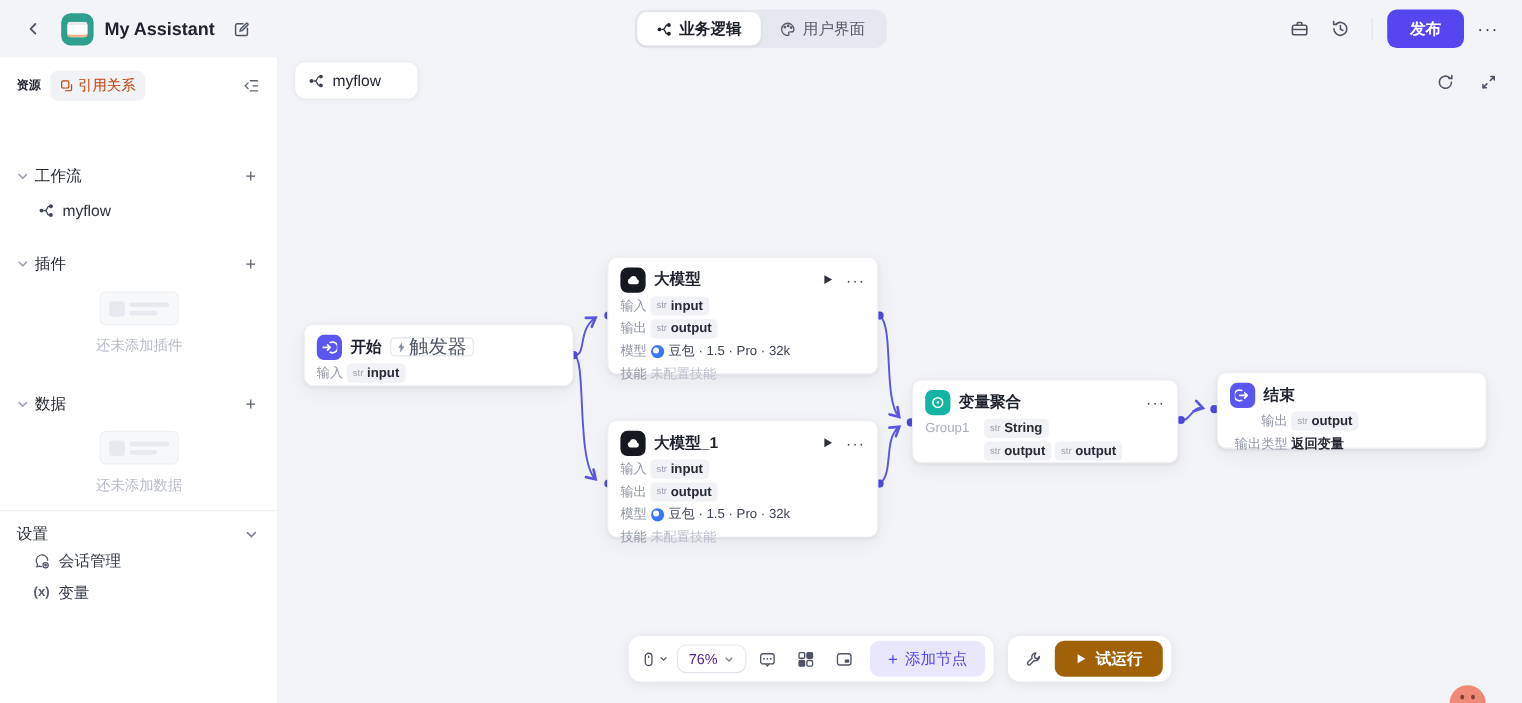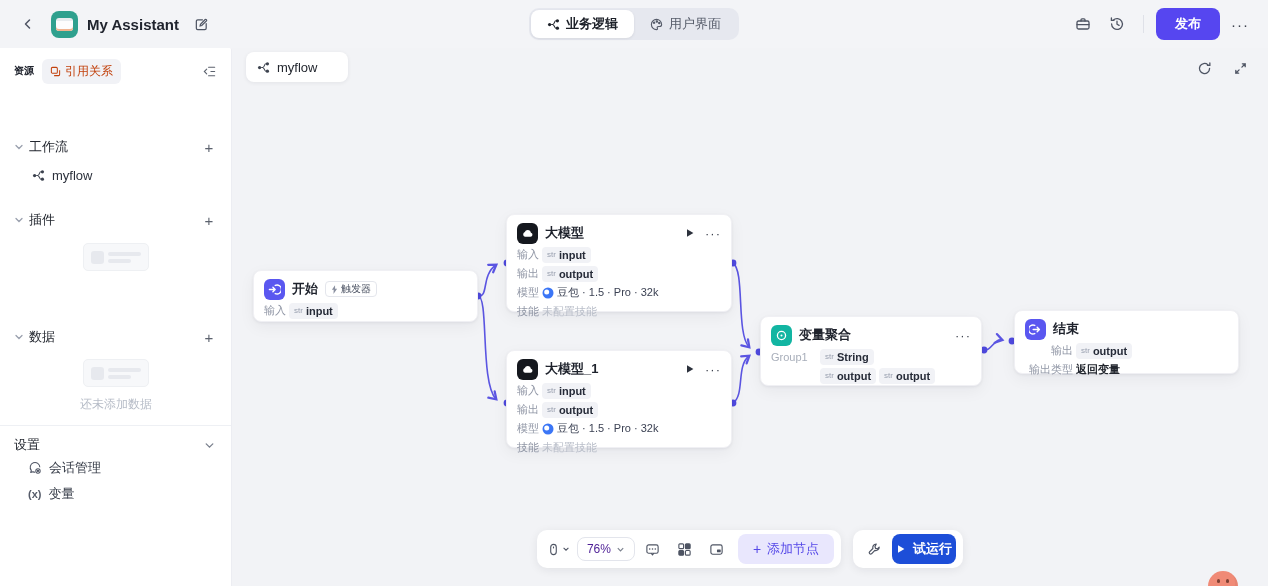--- a/index.html
+++ b/index.html
@@ -55,36 +55,36 @@
   .ic-purple { background:#5a57f0; }
   .ic-black { background:#15181e; }
   .ic-teal { background:#12b5a2; }
   .node-title { font-size:13px; font-weight:bold; color:#1e222c; }
   .node-head-right { margin-left:auto; display:flex; align-items:center; gap:10px; color:#2c313c; }
   .node-more { font-size:13px; letter-spacing:1px; color:#3c414d; cursor:pointer; }
   .node-row { display:flex; align-items:center; gap:3px; height:17px; font-size:11px; margin-top:2px; }
   .row-label { color:#9096a5; flex:none; }
   .chip { background:#f1f2f6; border-radius:4px; padding:0 5px; height:16px; display:inline-flex; align-items:center; gap:3px; font-size:11px; color:#262b38; font-weight:bold; }
   .chip-type { font-size:8px; color:#9aa1b0; font-weight:normal; }
-  .trigger-badge { display:inline-flex; align-items:center; gap:3px; border:1px solid #e4e6ec; border-radius:4px; padding:4px 5px; height:16px; font-size:10px; color:#4e5565; }
+  .trigger-badge { display:inline-flex; align-items:center; gap:3px; border:1px solid #e4e6ec; border-radius:4px; padding:4px 5px; height:16px; font-size:16px; color:#4e5565; }
   .model-text { color:#3c4254; }
   .muted { color:#b9bec9; }
   .end-label { width:48px; text-align:right; }
   .agg-label { width:46px; color:#a8aeba; }
   .dark-val { color:#23272f; font-weight:bold; }
 
   
   .bottom-bar { position:absolute; left:0; right:0; bottom:18px; display:flex; justify-content:center; gap:12px; }
   .pill { background:#fff; border-radius:10px; box-shadow:0 2px 10px rgba(25,28,40,.08); display:flex; align-items:center; gap:4px; padding:5px 7px; height:38px; }
   .tool { display:flex; align-items:center; justify-content:center; width:28px; height:26px; border-radius:6px; color:#4e5463; cursor:pointer; }
   .tool-combo { display:flex; align-items:center; gap:2px; padding:0 3px; cursor:pointer; color:#4e5463; }
   .zoom-box { display:flex; align-items:center; gap:5px; border:1px solid #e3e5ec; border-radius:8px; padding:4px 9px; font-size:12px; color:#4c1d95; cursor:pointer; }
   .add-node-btn { display:flex; align-items:center; gap:6px; background:#e9e7fd; color:#5548e8; font-size:13px; border:none; border-radius:8px; padding:6px 15px; cursor:pointer; margin-left:3px; }
   .add-plus { font-size:14px; }
-  .run-btn { display:flex; align-items:center; gap:7px; background:#1d4ed8; color:#fff; font-size:13px; font-weight:bold; border:none; border-radius:8px; padding:6px 4px; cursor:pointer; }
+  .run-btn { display:flex; align-items:center; gap:7px; background:#a16207; color:#fff; font-size:13px; font-weight:bold; border:none; border-radius:8px; padding:6px 17px; cursor:pointer; }
   .mascot { position:absolute; right:30px; bottom:-15px; width:30px; height:30px; border-radius:50%; background:#f08a76; box-shadow:inset -3px -3px 0 rgba(0,0,0,.04); cursor:pointer; }
   .mascot i { position:absolute; top:8px; width:3px; height:4px; border-radius:2px; background:#7e4033; }
   .mascot i:first-child { left:9px; } .mascot i:last-child { right:9px; }
 </style>
 </head>
 <body>
 
 <div class="header">
   <div class="hdr-left">
     <span class="icon-btn">
@@ -194,20 +194,21 @@
     <span class="sec-plus">+</span>
   </div>
   <div class="empty-wrap" style="top:195px;">
     <div class="ph-card">
         <span class="ph-sq"></span>
         <span class="ph-lines">
           <i></i>
           <i></i>
         </span>
       </div>
+    <div class="empty-text">还未添加插件</div>
   </div>
 
   <div class="sb-abs" style="top:276px; height:26px;">
     <span class="sec-chevron">
         <svg width="10" height="10" viewBox="0 0 10 10" fill="none" stroke="currentColor" stroke-width="1.3" stroke-linecap="round">
           <path d="M2 3.5l3 3 3-3"></path>
         </svg>
       </span>
     <span class="sec-label">数据</span>
     <span class="sec-plus">+</span>

